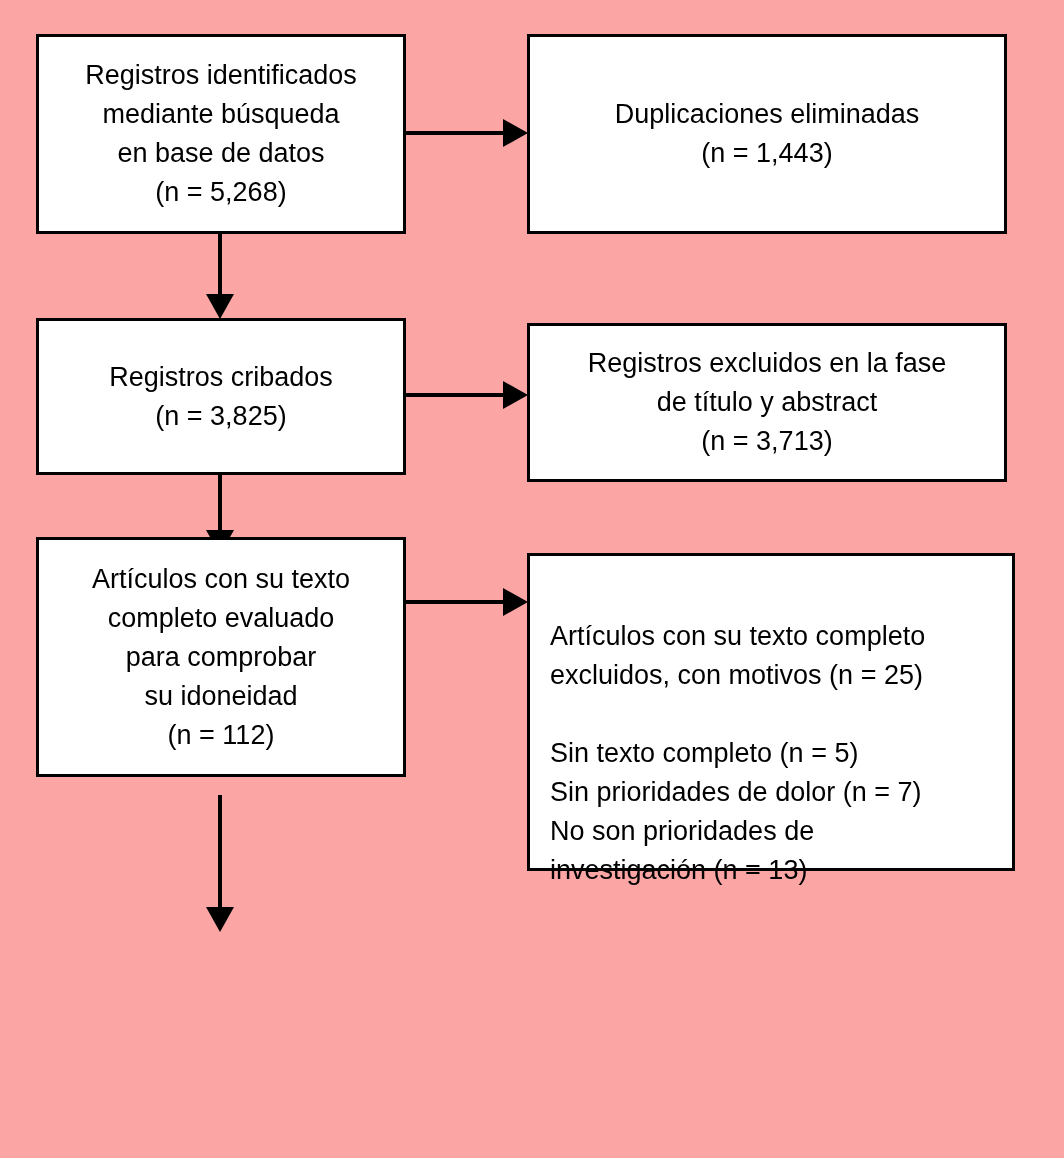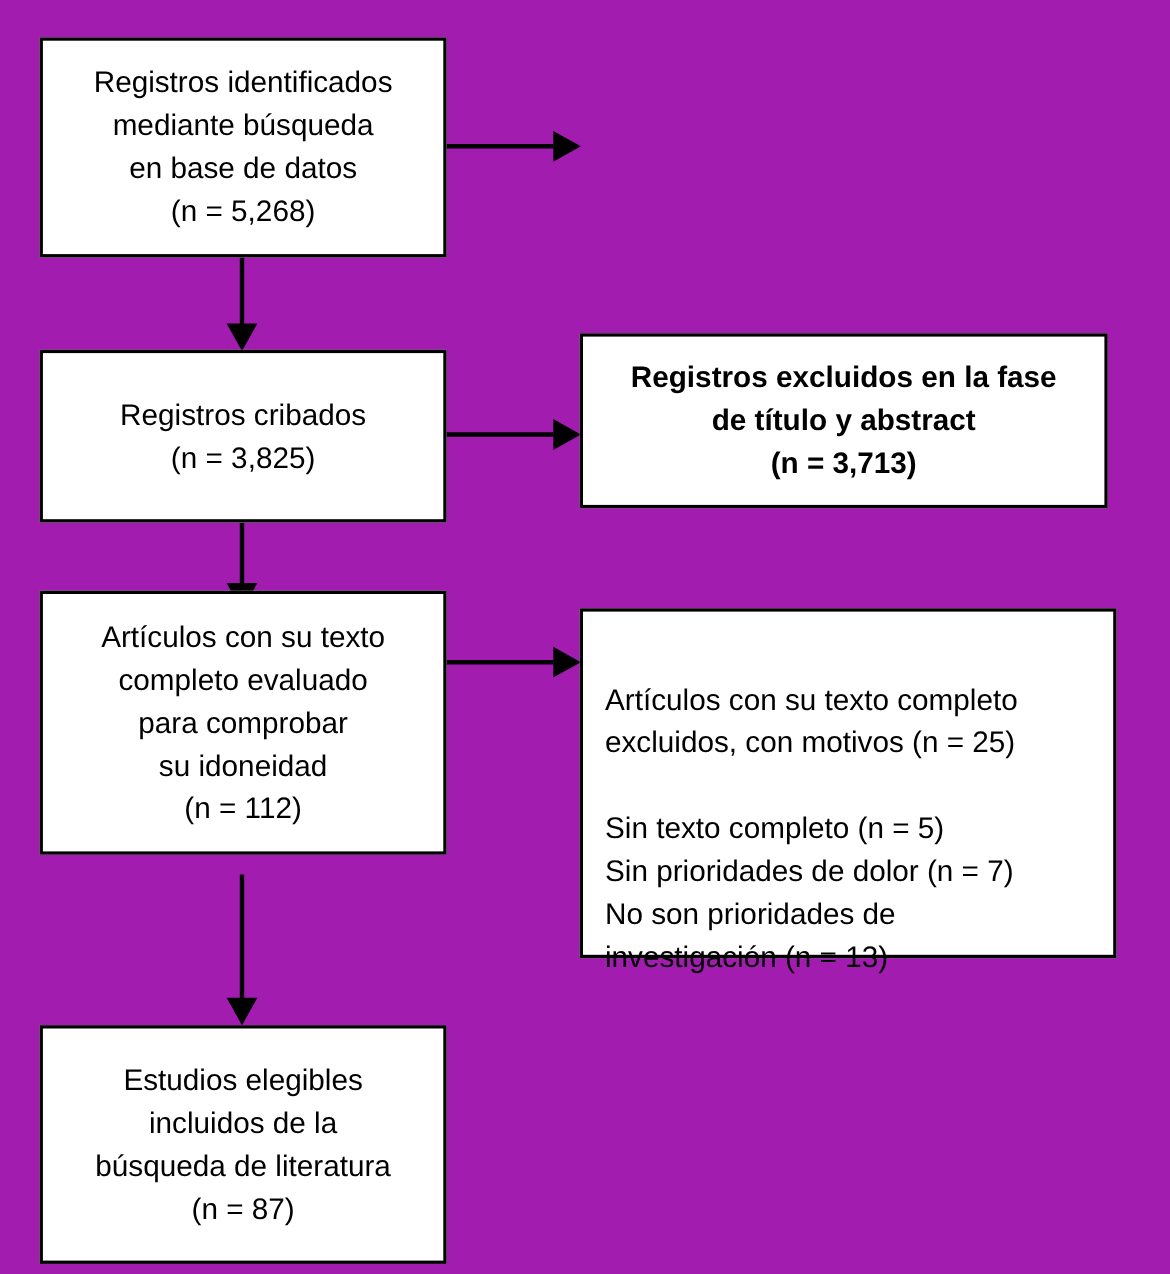--- a/index.html
+++ b/index.html
@@ -4,21 +4,21 @@
 <style>
   html, body {
     margin: 0;
     padding: 0;
     background: #ffffff;
   }
   .canvas {
     position: relative;
     width: 1064px;
     height: 1158px;
-    background: #a21caf;
+    background: #fca5a5;
     font-family: "Liberation Sans", sans-serif;
     color: #000000;
   }
   .box {
     position: absolute;
     box-sizing: border-box;
     border: 3px solid #000000;
     background: #ffffff;
     font-size: 27px;
     line-height: 39px;
@@ -31,21 +31,21 @@
     text-align: center;
   }
   .box.lefttext {
     text-align: left;
     padding: 22px 18px 0 20px;
   }
   
   .b-identified { left: 36px;  top: 34px;  width: 370px; height: 200px; }
   .b-duplicates { left: 527px; top: 34px;  width: 480px; height: 200px; }
   .b-screened   { left: 36px;  top: 318px; width: 370px; height: 157px; }
-  .b-excl-title { left: 527px; top: 303px; width: 480px; height: 159px; font-weight: bold; }
+  .b-excl-title { left: 527px; top: 323px; width: 480px; height: 159px; }
   .b-fulltext   { left: 36px;  top: 537px; width: 370px; height: 240px; }
   .b-ft-excl    { left: 527px; top: 553px; width: 488px; height: 318px; }
   .b-included   { left: 36px;  top: 932px; width: 370px; height: 217px; }
 
   svg.arrows {
     position: absolute;
     left: 0;
     top: 0;
     width: 1064px;
     height: 1158px;
@@ -92,20 +92,24 @@
     </g>
   </svg>
 
   <div class="box centered b-identified">
     <span>Registros identificados
 mediante búsqueda
 en base de datos
 (n = 5,268)</span>
   </div>
 
+  <div class="box centered b-duplicates">
+    <span>Duplicaciones eliminadas
+(n = 1,443)</span>
+  </div>
 
   <div class="box centered b-screened">
     <span>Registros cribados
 (n = 3,825)</span>
   </div>
 
   <div class="box centered b-excl-title">
     <span>Registros excluidos en la fase
 de título y abstract
 (n = 3,713)</span>
@@ -122,20 +126,14 @@
   <div class="box lefttext b-ft-excl">
     <span>Artículos con su texto completo
 excluidos, con motivos (n = 25)
 
 Sin texto completo (n = 5)
 Sin prioridades de dolor (n = 7)
 No son prioridades de
 investigación (n = 13)</span>
   </div>
 
-  <div class="box centered b-included">
-    <span>Estudios elegibles
-incluidos de la
-búsqueda de literatura
-(n = 87)</span>
-  </div>
 
 </div>
 
 </body></html>

